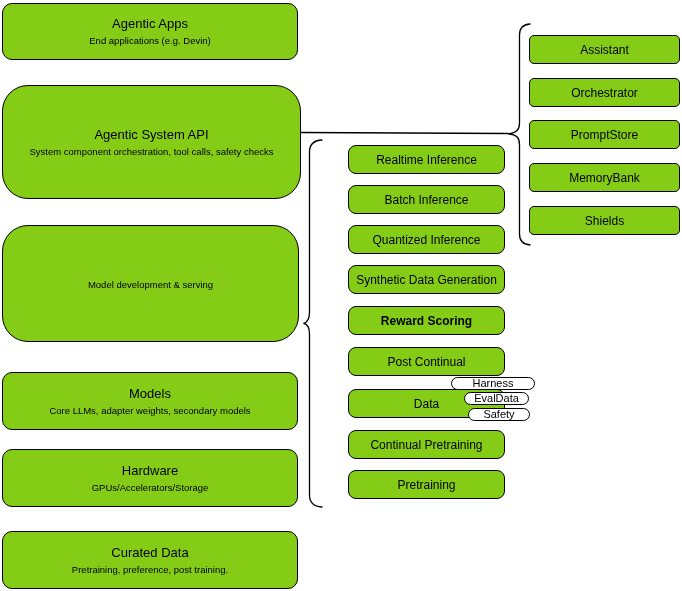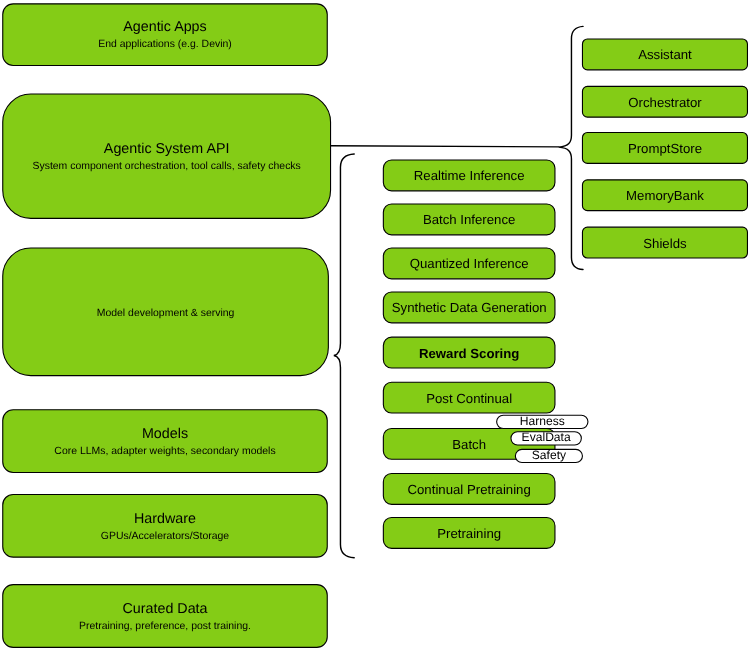--- a/index.html
+++ b/index.html
@@ -133,21 +133,21 @@
   <div class="box mid m2">
     <span class="label">Quantized Inference</span>
   </div>
   <div class="box mid m4">
     <span class="label">Reward Scoring</span>
   </div>
   <div class="box mid m5">
     <span class="label">Post Continual</span>
   </div>
   <div class="box mid m6">
-    <span class="label">Batch</span>
+    <span class="label">Data</span>
   </div>
   <div class="box mid m7">
     <span class="label">Continual Pretraining</span>
   </div>
   <div class="box mid m8">
     <span class="label">Pretraining</span>
   </div>
 
   <div class="pill p0">
     <span>Harness</span>

